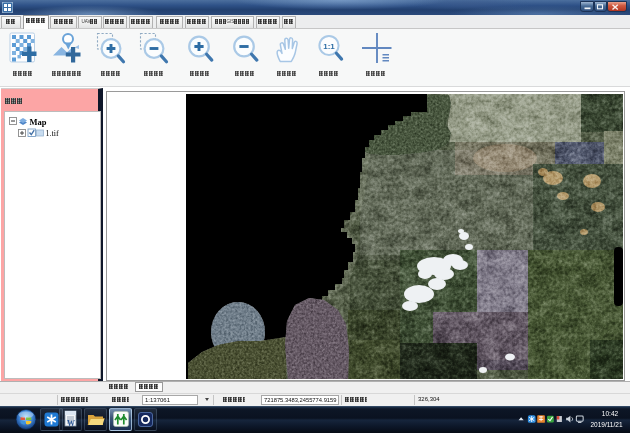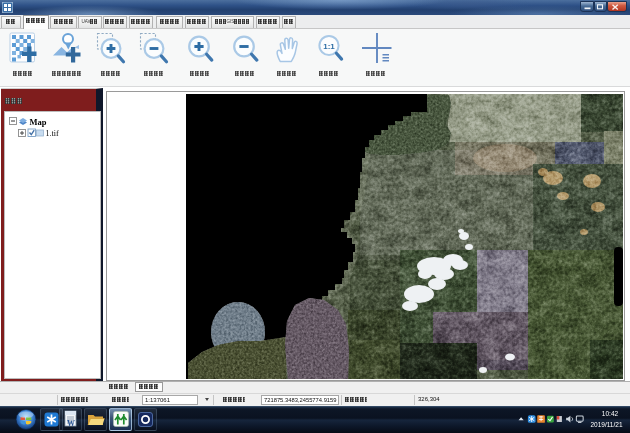--- a/index.html
+++ b/index.html
@@ -25,21 +25,21 @@
 #tabrow{left:0;top:15px;width:630px;height:14px;background:#ecedee;border-bottom:1px solid #c6c6c6;box-sizing:border-box}
 .tab{position:absolute;top:16px;height:12px;background:linear-gradient(180deg,#fafafa,#ebecec 70%,#e2e3e4);border:1px solid #b2b2b2;border-bottom:none;padding:2px 0 0 0;text-align:center;box-sizing:border-box}
 .tabsel{background:#fdfdfd;height:14px;top:15px;border:1px solid #9a9a9a;border-bottom:none;z-index:3}
 
 #ribbonbox .rlab .z{background:repeating-linear-gradient(90deg,rgba(60,60,60,.8) 0 1px,rgba(150,150,150,.3) 1px 2px),repeating-linear-gradient(0deg,#6e6e6e 0 1px,#b2b2b2 1px 2px)}
 #ribbon{left:0;top:29px;width:630px;height:58px;background:#f7f8f8;border-bottom:1px solid #d9dadb;box-sizing:border-box}
 .rbtn{position:absolute;top:31px;height:52px;}
 .rlab{position:absolute;left:0;right:0;top:40px;height:6px;text-align:center;white-space:nowrap}
 .ric{position:absolute;top:1px;left:50%;transform:translateX(-50%)}
 
-#lpanel{left:1px;top:88px;width:102px;height:293px;background:#7f1d1d;border-right:7px solid #0f172a;border-top:1px solid #cfcfcf;box-sizing:border-box}
+#lpanel{left:1px;top:88px;width:102px;height:293px;background:#fca5a5;border-right:5px solid #0f172a;border-top:1px solid #cfcfcf;box-sizing:border-box}
 #ltree{position:absolute;left:3px;top:22px;width:97px;height:268px;background:#fff;border:1px solid #bcbcbc;box-sizing:border-box}
 #mapframe{left:106px;top:91px;width:519px;height:290px;background:#fff;border:1px solid #9a9a9a;box-sizing:border-box}
 
 #btabs{left:0;top:381px;width:630px;height:12px;background:#f0f0f0;border-top:1px solid #b0b0b0;box-sizing:border-box}
 
 #sbar{left:0;top:393px;width:630px;height:13px;background:#f0f0f0;border-top:1px solid #d8d8d8;box-sizing:border-box;font-size:6px;color:#222}
 .sbox{position:absolute;top:394.5px;height:10px;background:#fff;border:1px solid #a8a8a8;box-sizing:border-box;font-size:6px;line-height:8px;padding-left:2px;color:#111}
 
 #tbar{left:0;top:406px;width:630px;height:27px;background:
  linear-gradient(180deg,#46607f 0,#1d3048 1px,#0d1626 3px,#0a1220 45%,#16253c 52%,#0d1729 75%,#060b15 100%)}

